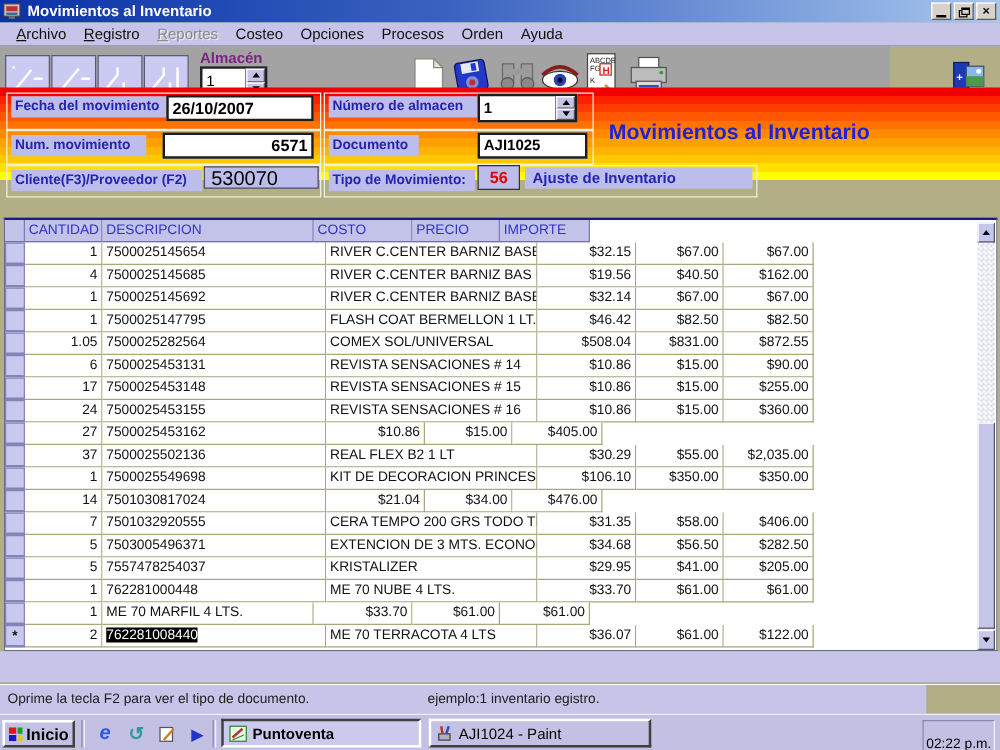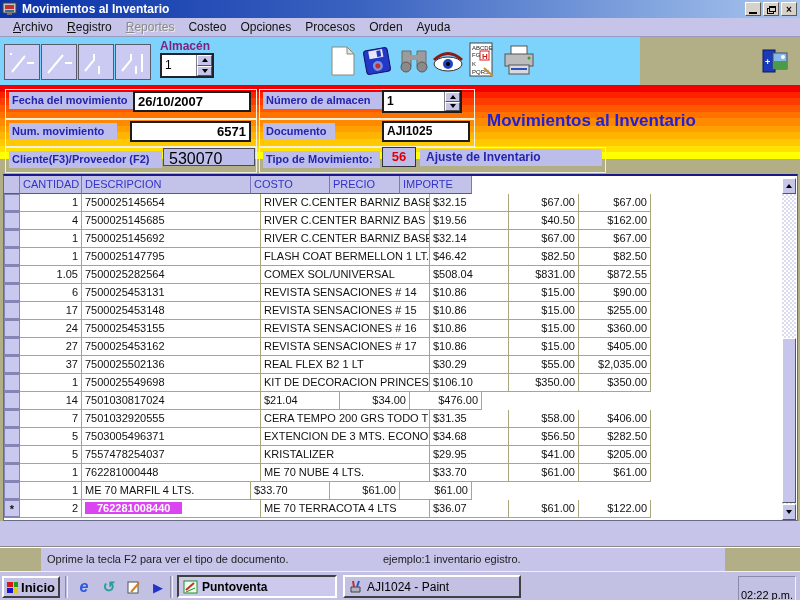--- a/index.html
+++ b/index.html
@@ -18,34 +18,34 @@
   .glyph-min{display:block;width:8px;height:2px;background:#000;margin-top:7px;}
   .glyph-restore{display:block;width:7px;height:6px;border:1px solid #000;border-top:2px solid #000;margin-left:2px;box-shadow:-2px 2px 0 -1px #d6d2ca,-2px 2px 0 0 #000;}
 
   
   .menubar{position:absolute;left:0;top:18px;width:800px;height:19px;background:#c6c5e9;
     display:flex;align-items:center;padding-left:6px;border-bottom:1px solid #9a99c0;}
   .mitem{font-size:12px;color:#101010;padding:1px 7px;cursor:default;}
   .mitem.disabled{color:#8a8a8a;text-shadow:1px 1px 0 #eee;}
 
   
-  .toolbar{position:absolute;left:0;top:37px;width:640px;height:48px;background:#7dd3fc;}
+  .toolbar{position:absolute;left:0;top:37px;width:712px;height:48px;background:#a3a3a3;}
   .navbtn{position:absolute;top:7px;width:36px;height:36px;background:#cacaf2;border:1px solid #5a5a6a;padding:0;}
   .navbtn svg{display:block;margin:3px auto 0;}
   .almacen-label{position:absolute;left:160px;top:2px;font-size:12px;font-weight:bold;color:#7b2382;}
   .spinbox{position:absolute;left:160px;top:16px;width:54px;height:25px;background:#fff;border:2px solid #22222a;display:flex;}
   .spinbox .val{flex:1;font-size:12px;padding:3px 0 0 3px;}
   .spincol{width:16px;border-left:1px solid #808080;display:flex;flex-direction:column;}
   .spinbtn{flex:1;background:#c6c5e9;border:1px solid;border-color:#fff #555 #555 #fff;display:flex;align-items:center;justify-content:center;padding:0;}
   .tri-up{width:0;height:0;border-left:3px solid transparent;border-right:3px solid transparent;border-bottom:4px solid #000;}
   .tri-down{width:0;height:0;border-left:3px solid transparent;border-right:3px solid transparent;border-top:4px solid #000;}
   .tico{position:absolute;top:6px;background:none;border:none;padding:0;cursor:default;}
 
   
-  .formarea{position:absolute;left:0;top:85px;width:800px;height:74px;
+  .formarea{position:absolute;left:0;top:70px;width:800px;height:74px;
     background:linear-gradient(to bottom,
       #f00000 0 9%,#ff2000 9% 18%,#ff3c00 18% 27%,#ff5800 27% 36%,
       #ff7200 36% 45%,#ff8a00 45% 55%,#ffa000 55% 64%,#ffb400 64% 73%,
       #ffc800 73% 82%,#ffe000 82% 91%,#ffff00 91% 100%);}
   .gbox{position:absolute;border:1px solid #f0f0e0;}
   .flabel{position:absolute;background:#bdbdec;color:#2424ae;font-weight:bold;font-size:11px;
     padding:2px 2px 0 3px;white-space:nowrap;}
   .finput{position:absolute;background:#fff;border:2px solid #1c1c1c;color:#000;
     font-size:13px;font-weight:bold;padding:1px 3px 0 3px;white-space:nowrap;}
   .finput.right{text-align:right;}
@@ -66,37 +66,37 @@
   .hcell{background:#c3c3ea;color:#3232c8;font-size:11px;line-height:17px;padding:0 3px;
     border-right:1px solid #7a7ab8;border-bottom:1px solid #55559a;overflow:hidden;white-space:nowrap;}
   .cell{background:#fff;font-size:11px;line-height:17px;color:#111;padding:0 3px;
     border-right:1px solid #a8a87c;border-bottom:1px solid #a8a87c;overflow:hidden;white-space:nowrap;}
   .c-sel{width:16px;padding:0;text-align:center;}
   .cell.c-sel{background:#c9c9f0;border:1px solid #8585b5;border-bottom-width:2px;font-weight:bold;}
   .hcell.c-sel{background:#c3c3ea;}
   .c-cant{width:62px;text-align:right;}
   .c-clave{width:179px;}
   .c-desc{width:169px;}
-  .c-costo{width:79px;text-align:left;}
+  .c-costo{width:79px;text-align:right;}
   .c-precio{width:70px;text-align:right;}
   .c-imp{width:72px;text-align:right;}
   .hcell.c-cant,.hcell.c-costo,.hcell.c-precio,.hcell.c-imp{text-align:left;}
-  .sel-text{background:#d946ef;color:#fff;padding:0 12px;font-weight:bold;}
+  .sel-text{background:#000000;color:#fff;padding:0 0;}
 
   
   .vscroll{position:absolute;right:1px;top:2px;width:14px;height:342px;
     background:repeating-conic-gradient(#ffffff 0% 25%,#dcdcee 0% 50%) 0 0/4px 4px;}
   .sbtn{position:absolute;left:0;width:14px;height:16px;background:#c6c5ea;
     border:1px solid;border-color:#fff #55556a #55556a #fff;display:flex;align-items:center;justify-content:center;padding:0;}
   .sthumb{position:absolute;left:0;width:14px;background:#c6c5ea;border:1px solid;border-color:#fff #55556a #55556a #fff;}
 
   
   .hband{position:absolute;left:0;top:521px;width:800px;height:25px;background:#c6c5e9;}
   .groove{position:absolute;left:0;top:546px;width:800px;height:2px;border-top:1px solid #8a8a8a;background:#fff;}
-  .statusbar{position:absolute;left:0;top:548px;width:684px;height:23px;background:#c6c5e9;font-size:11px;color:#202020;margin-left:41px;}
+  .statusbar{position:absolute;left:0;top:548px;width:741px;height:23px;background:#c6c5e9;font-size:11px;color:#202020;}
   .status-left{position:absolute;left:6px;top:5px;}
   .status-right{position:absolute;left:342px;top:5px;}
 
   
   .taskbar{position:absolute;left:0;top:571px;width:800px;height:29px;background:#c2c1e4;border-top:1px solid #eeeeff;}
   .startbtn{position:absolute;left:2px;top:4px;width:58px;height:22px;background:#c2c1e4;
     border:2px solid;border-color:#fff #404040 #404040 #fff;display:flex;align-items:center;gap:3px;
     font-size:13px;font-weight:bold;color:#000;padding:0 3px;}
   .tsep{position:absolute;top:4px;width:3px;height:22px;border-left:1px solid #8a8aa8;border-right:1px solid #f0f0ff;}
   .qicon{position:absolute;top:6px;width:20px;height:18px;background:none;border:none;padding:0;
@@ -373,21 +373,20 @@
           <div class="cell c-clave">7500025453155</div>
           <div class="cell c-desc">REVISTA SENSACIONES # 16</div>
           <div class="cell c-costo">$10.86</div>
           <div class="cell c-precio">$15.00</div>
           <div class="cell c-imp">$360.00</div>
         </div>
         <div class="trow">
           <div class="cell c-sel"></div>
           <div class="cell c-cant">27</div>
           <div class="cell c-clave">7500025453162</div>
-          <div class="cell c-desc">REVISTA SENSACIONES # 17</div>
           <div class="cell c-costo">$10.86</div>
           <div class="cell c-precio">$15.00</div>
           <div class="cell c-imp">$405.00</div>
         </div>
         <div class="trow">
           <div class="cell c-sel"></div>
           <div class="cell c-cant">37</div>
           <div class="cell c-clave">7500025502136</div>
           <div class="cell c-desc">REAL FLEX B2 1 LT</div>
           <div class="cell c-costo">$30.29</div>

